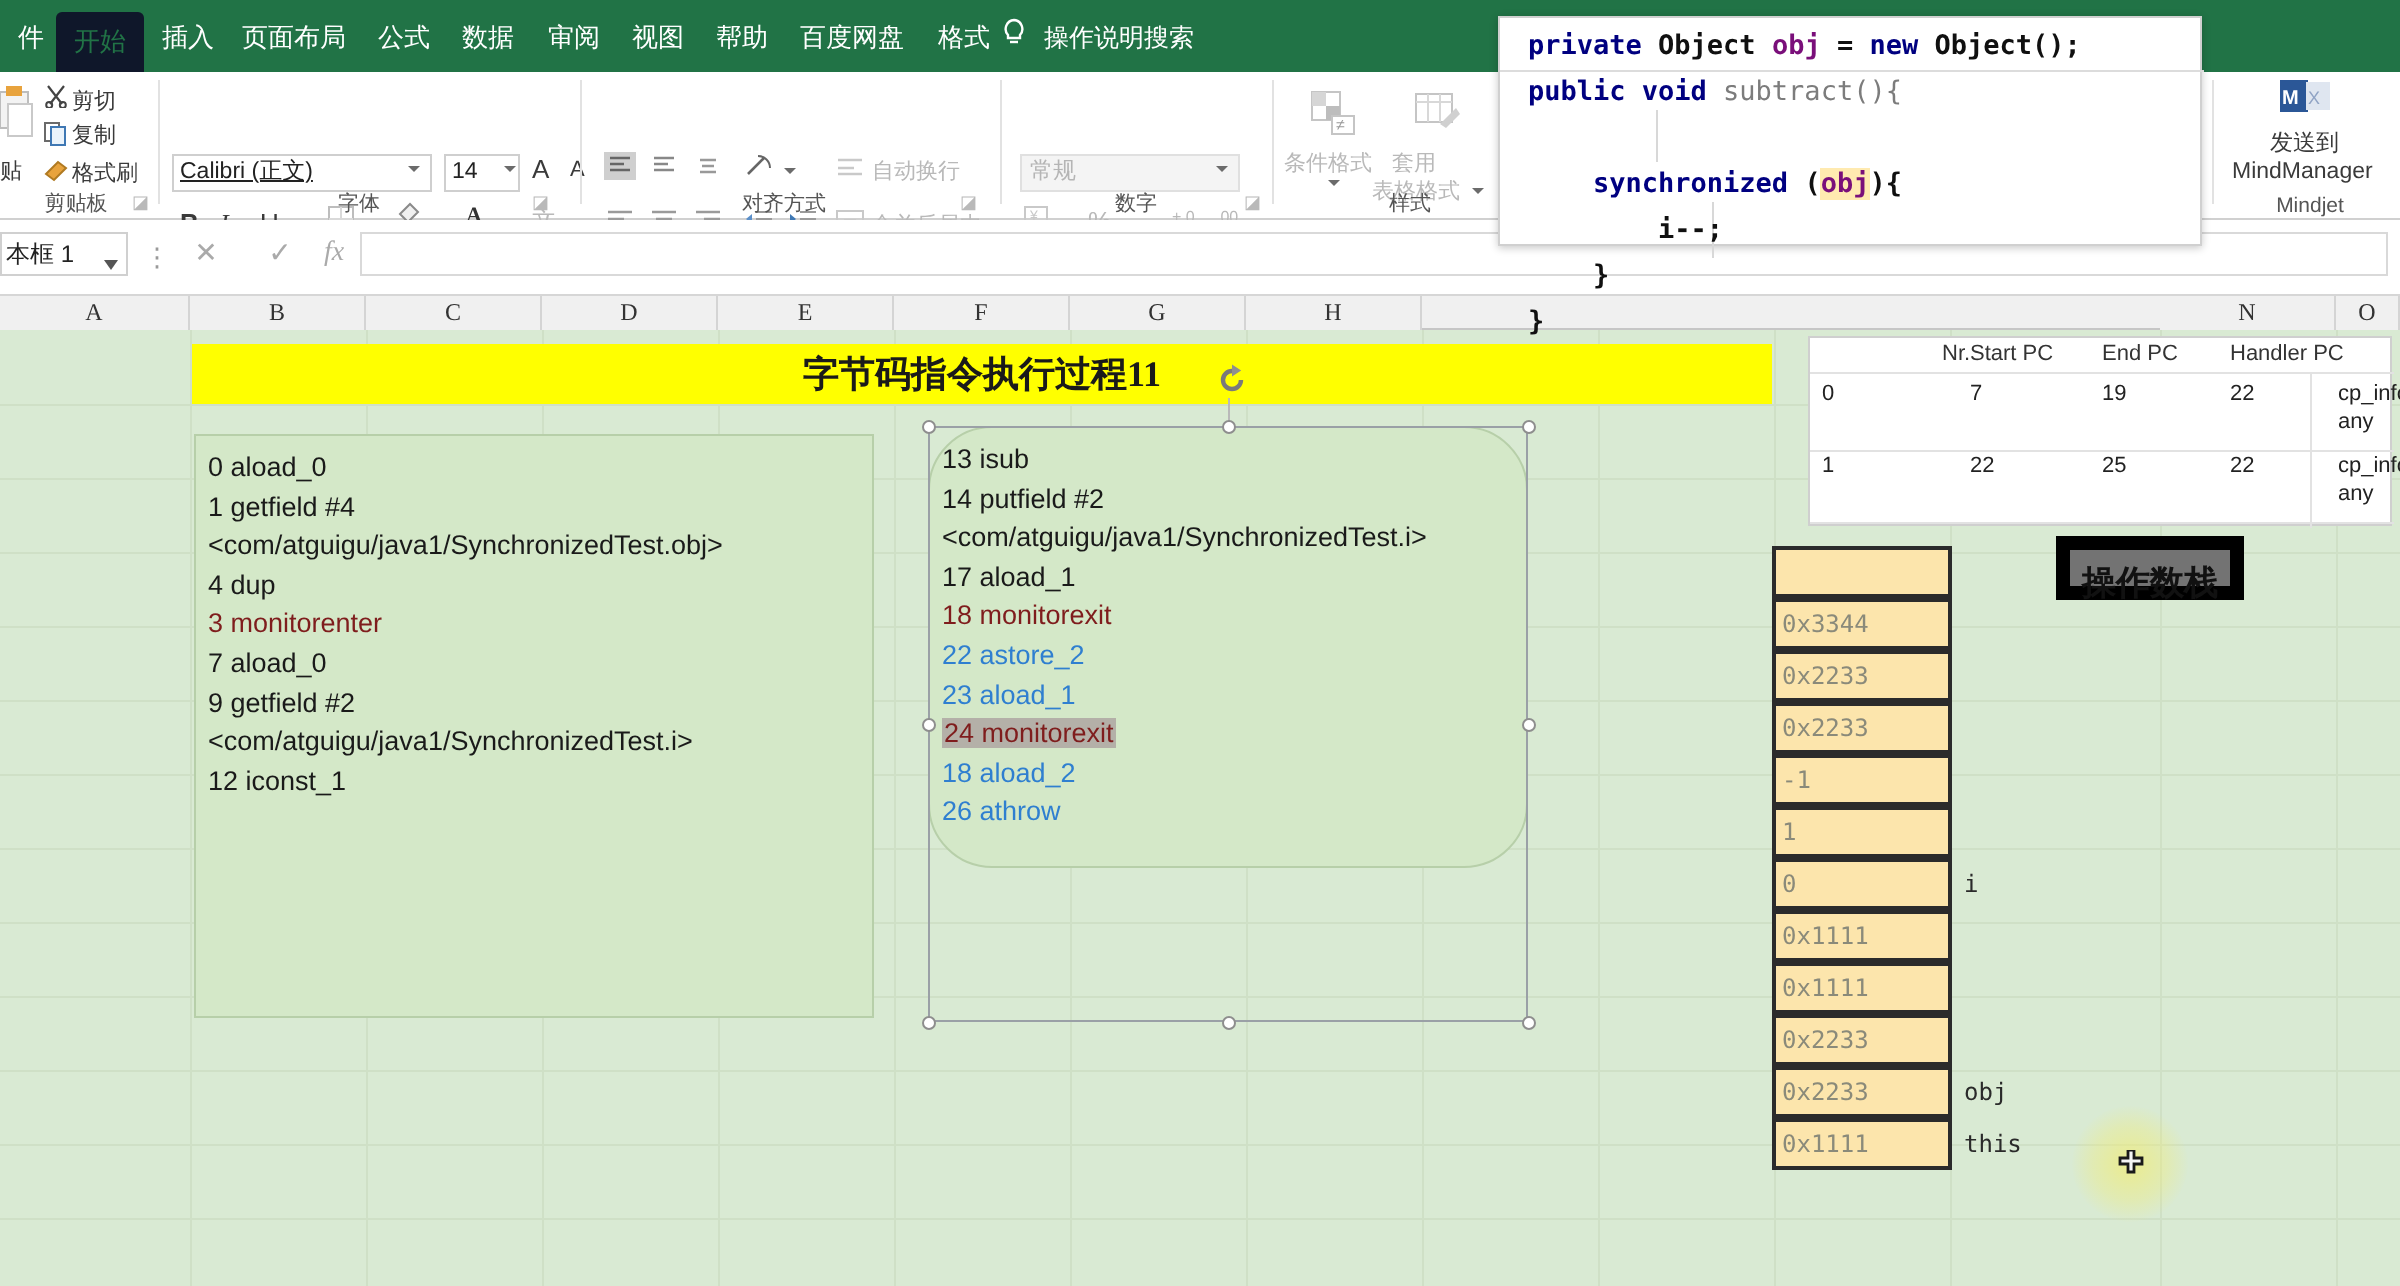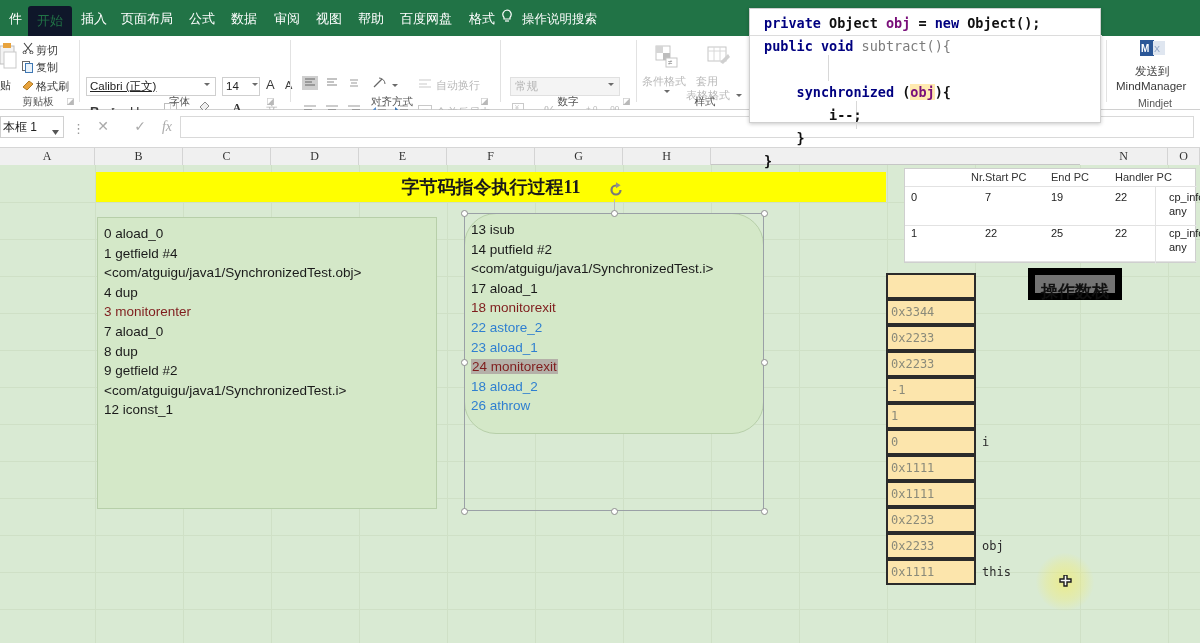--- a/index.html
+++ b/index.html
@@ -433,21 +433,20 @@
   </div>
   <div style="position:absolute;left:614px;top:34px;width:1px;height:18px;background:#b9b9b9"></div>
 
   <div class="bc" id="bcLeft" style="left:97px;top:52px;width:340px;height:292px;">
       <div><span class="bc-l">0 aload_0</span></div>
       <div><span class="bc-l">1 getfield #4</span></div>
       <div><span class="bc-l">&lt;com/atguigu/java1/SynchronizedTest.obj&gt;</span></div>
       <div><span class="bc-l">4 dup</span></div>
       <div><span class="red">3 monitorenter</span></div>
       <div><span class="bc-l">7 aload_0</span></div>
-      <div><span class="bc-l">8 dup</span></div>
       <div><span class="bc-l">9 getfield #2</span></div>
       <div><span class="bc-l">&lt;com/atguigu/java1/SynchronizedTest.i&gt;</span></div>
       <div><span class="bc-l">12 iconst_1</span></div>
     </div>
 
   <div class="bc" id="bcRight" style="left:464px;top:48px;width:300px;height:221px;border-radius:32px;">
       <div><span class="bc-l">13 isub</span></div>
       <div><span class="bc-l">14 putfield #2</span></div>
       <div><span class="bc-l">&lt;com/atguigu/java1/SynchronizedTest.i&gt;</span></div>
       <div><span class="bc-l">17 aload_1</span></div>

